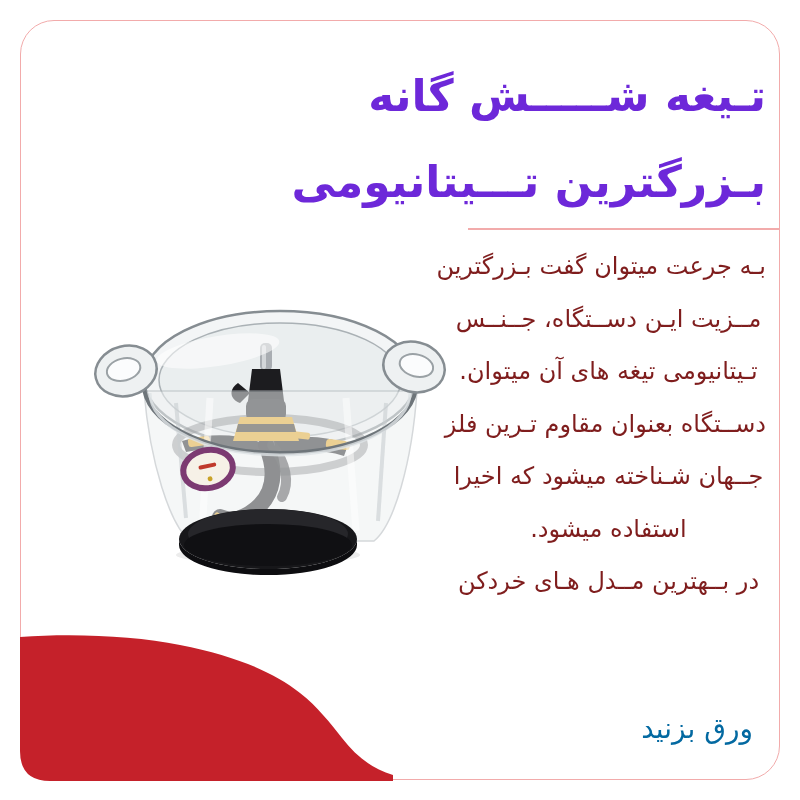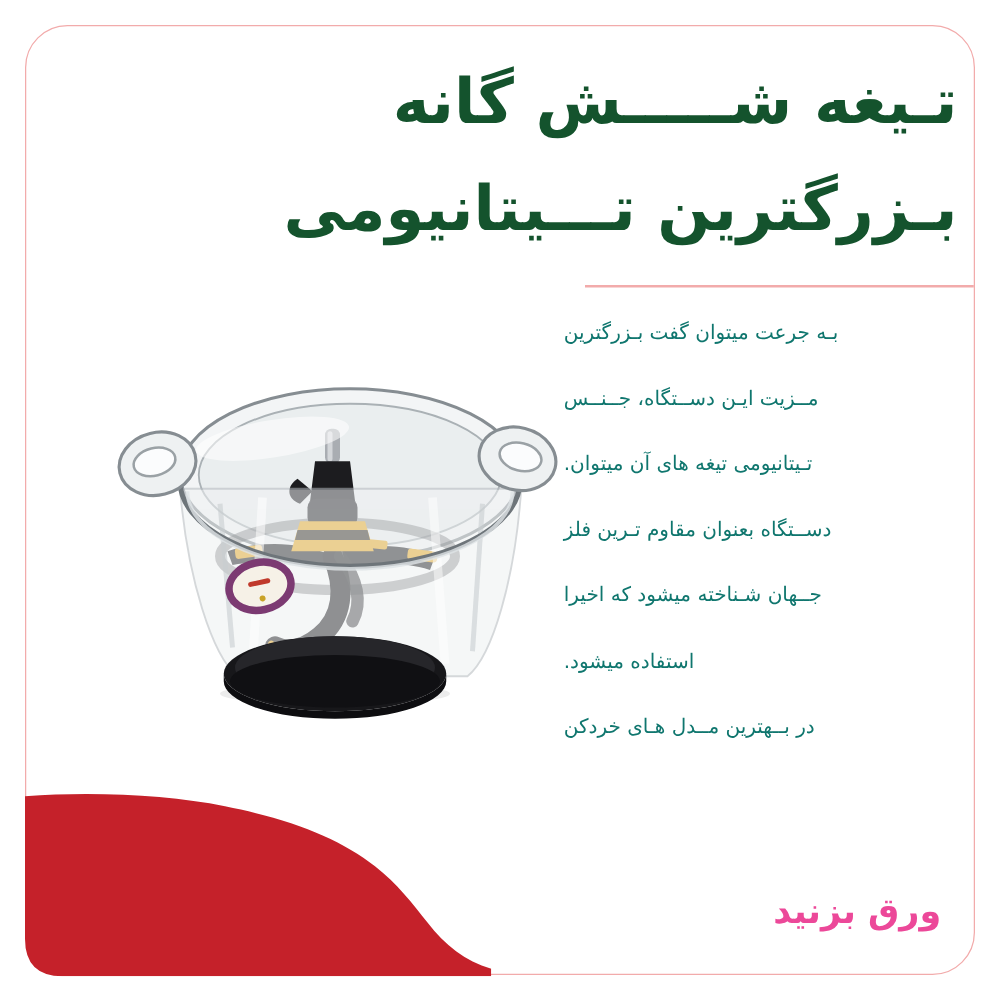--- a/index.html
+++ b/index.html
@@ -5,43 +5,43 @@
   html,body{margin:0;padding:0;background:#fff;}
   .canvas{
     position:relative;width:800px;height:800px;background:#ffffff;
     overflow:hidden;font-family:"DejaVu Sans",sans-serif;
   }
   .frame{
     position:absolute;left:20px;top:20px;width:758px;height:758px;
     border:1.5px solid #F2ABAB;border-radius:34px;z-index:1;
   }
   .title{
-    position:absolute;top:38px;right:34px;z-index:3;
-    direction:rtl;text-align:right;color:#14532d;
-    font-weight:bold;font-size:50px;line-height:86px;white-space:nowrap;
+    position:absolute;top:53px;right:34px;z-index:3;
+    direction:rtl;text-align:right;color:#6d28d9;
+    font-weight:bold;font-size:44px;line-height:86px;white-space:nowrap;
   }
   .sep{
     position:absolute;top:228px;left:468px;width:311px;height:2px;
     background:#F2ABAB;z-index:2;
   }
   .bodytext{
     position:absolute;top:240px;right:34px;width:315px;z-index:3;
-    direction:rtl;text-align:left;color:#0f766e;
-    font-size:16px;line-height:52.5px;font-weight:normal;
+    direction:rtl;text-align:center;color:#7f1d1d;
+    font-size:24px;line-height:52.5px;font-weight:normal;
   }
   .bodytext div{white-space:nowrap;}
   .product{
     position:absolute;left:90px;top:293px;width:360px;height:292px;z-index:3;
   }
   .blob{
     position:absolute;left:20px;top:633px;width:373px;height:148px;z-index:2;
   }
   .swipe{
     position:absolute;top:712px;right:47px;z-index:3;
-    direction:rtl;color:#ec4899;font-size:28px;white-space:nowrap;font-weight:bold;
+    direction:rtl;color:#0369a1;font-size:28px;white-space:nowrap;
   }
 </style>
 </head>
 <body>
 
 <div class="canvas">
 
   <div class="frame"></div>
 
   <div class="title">

